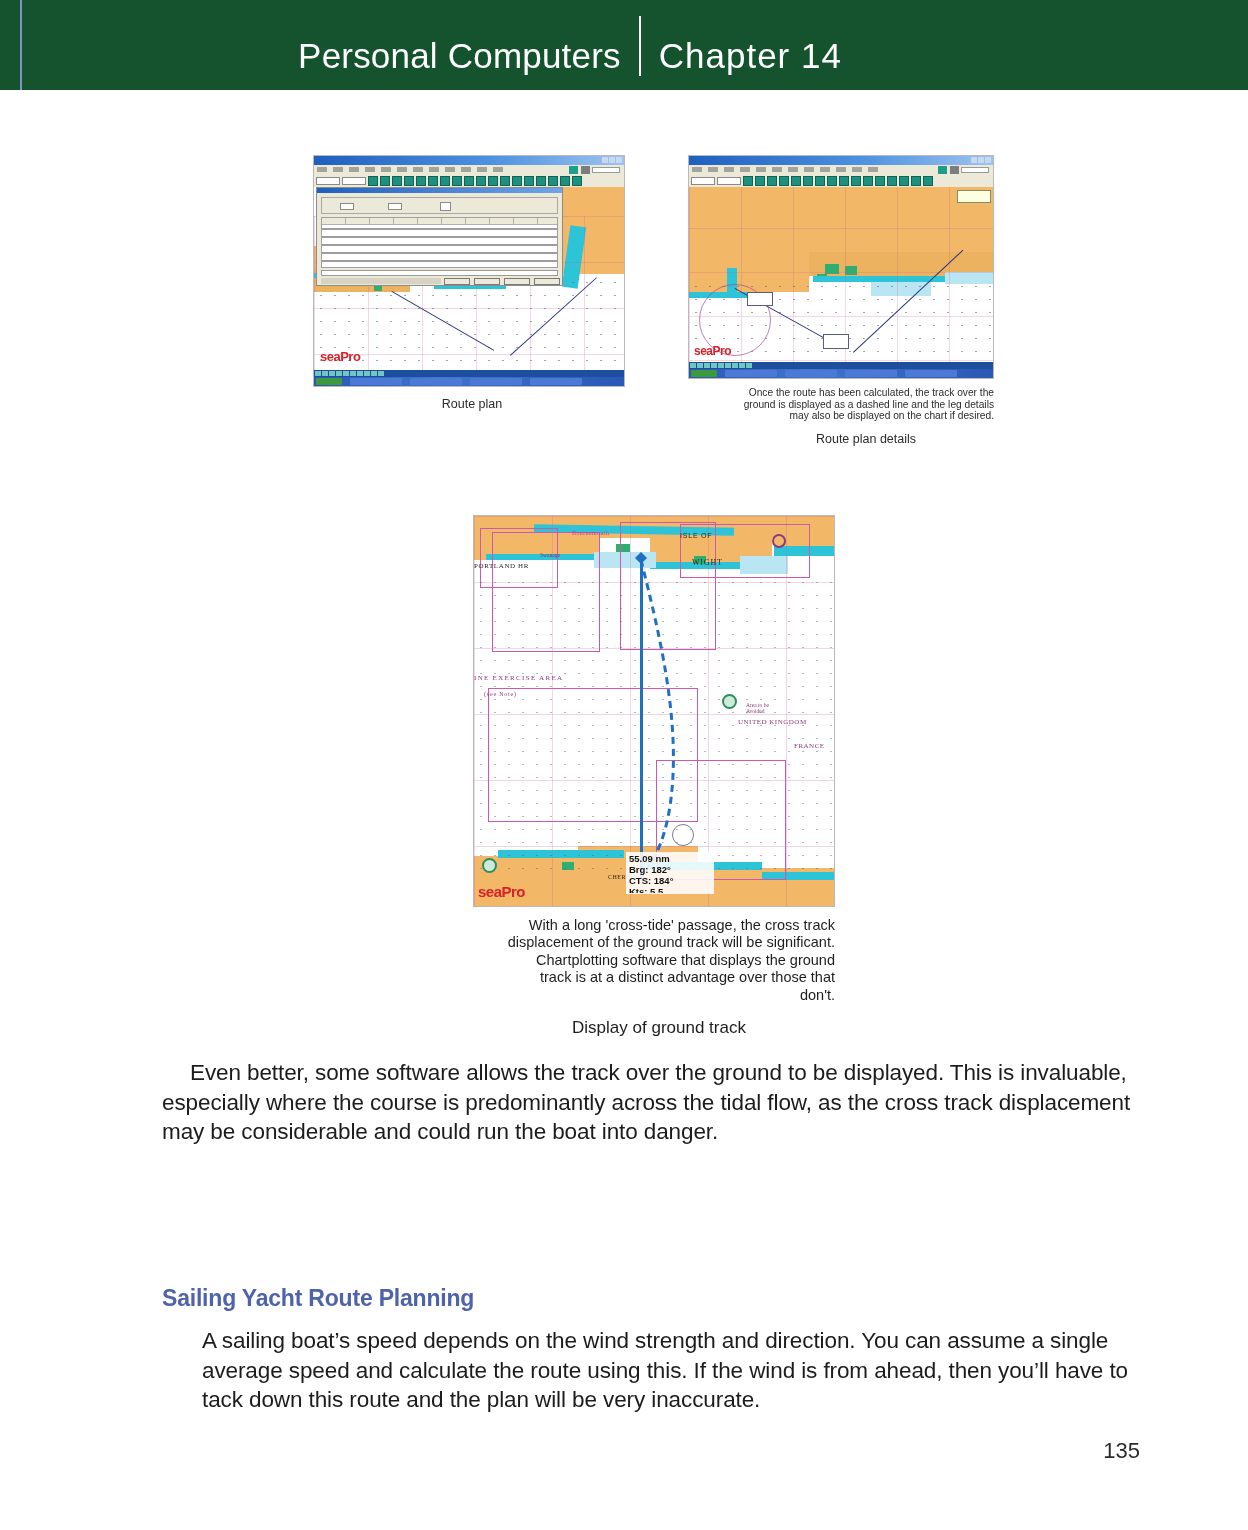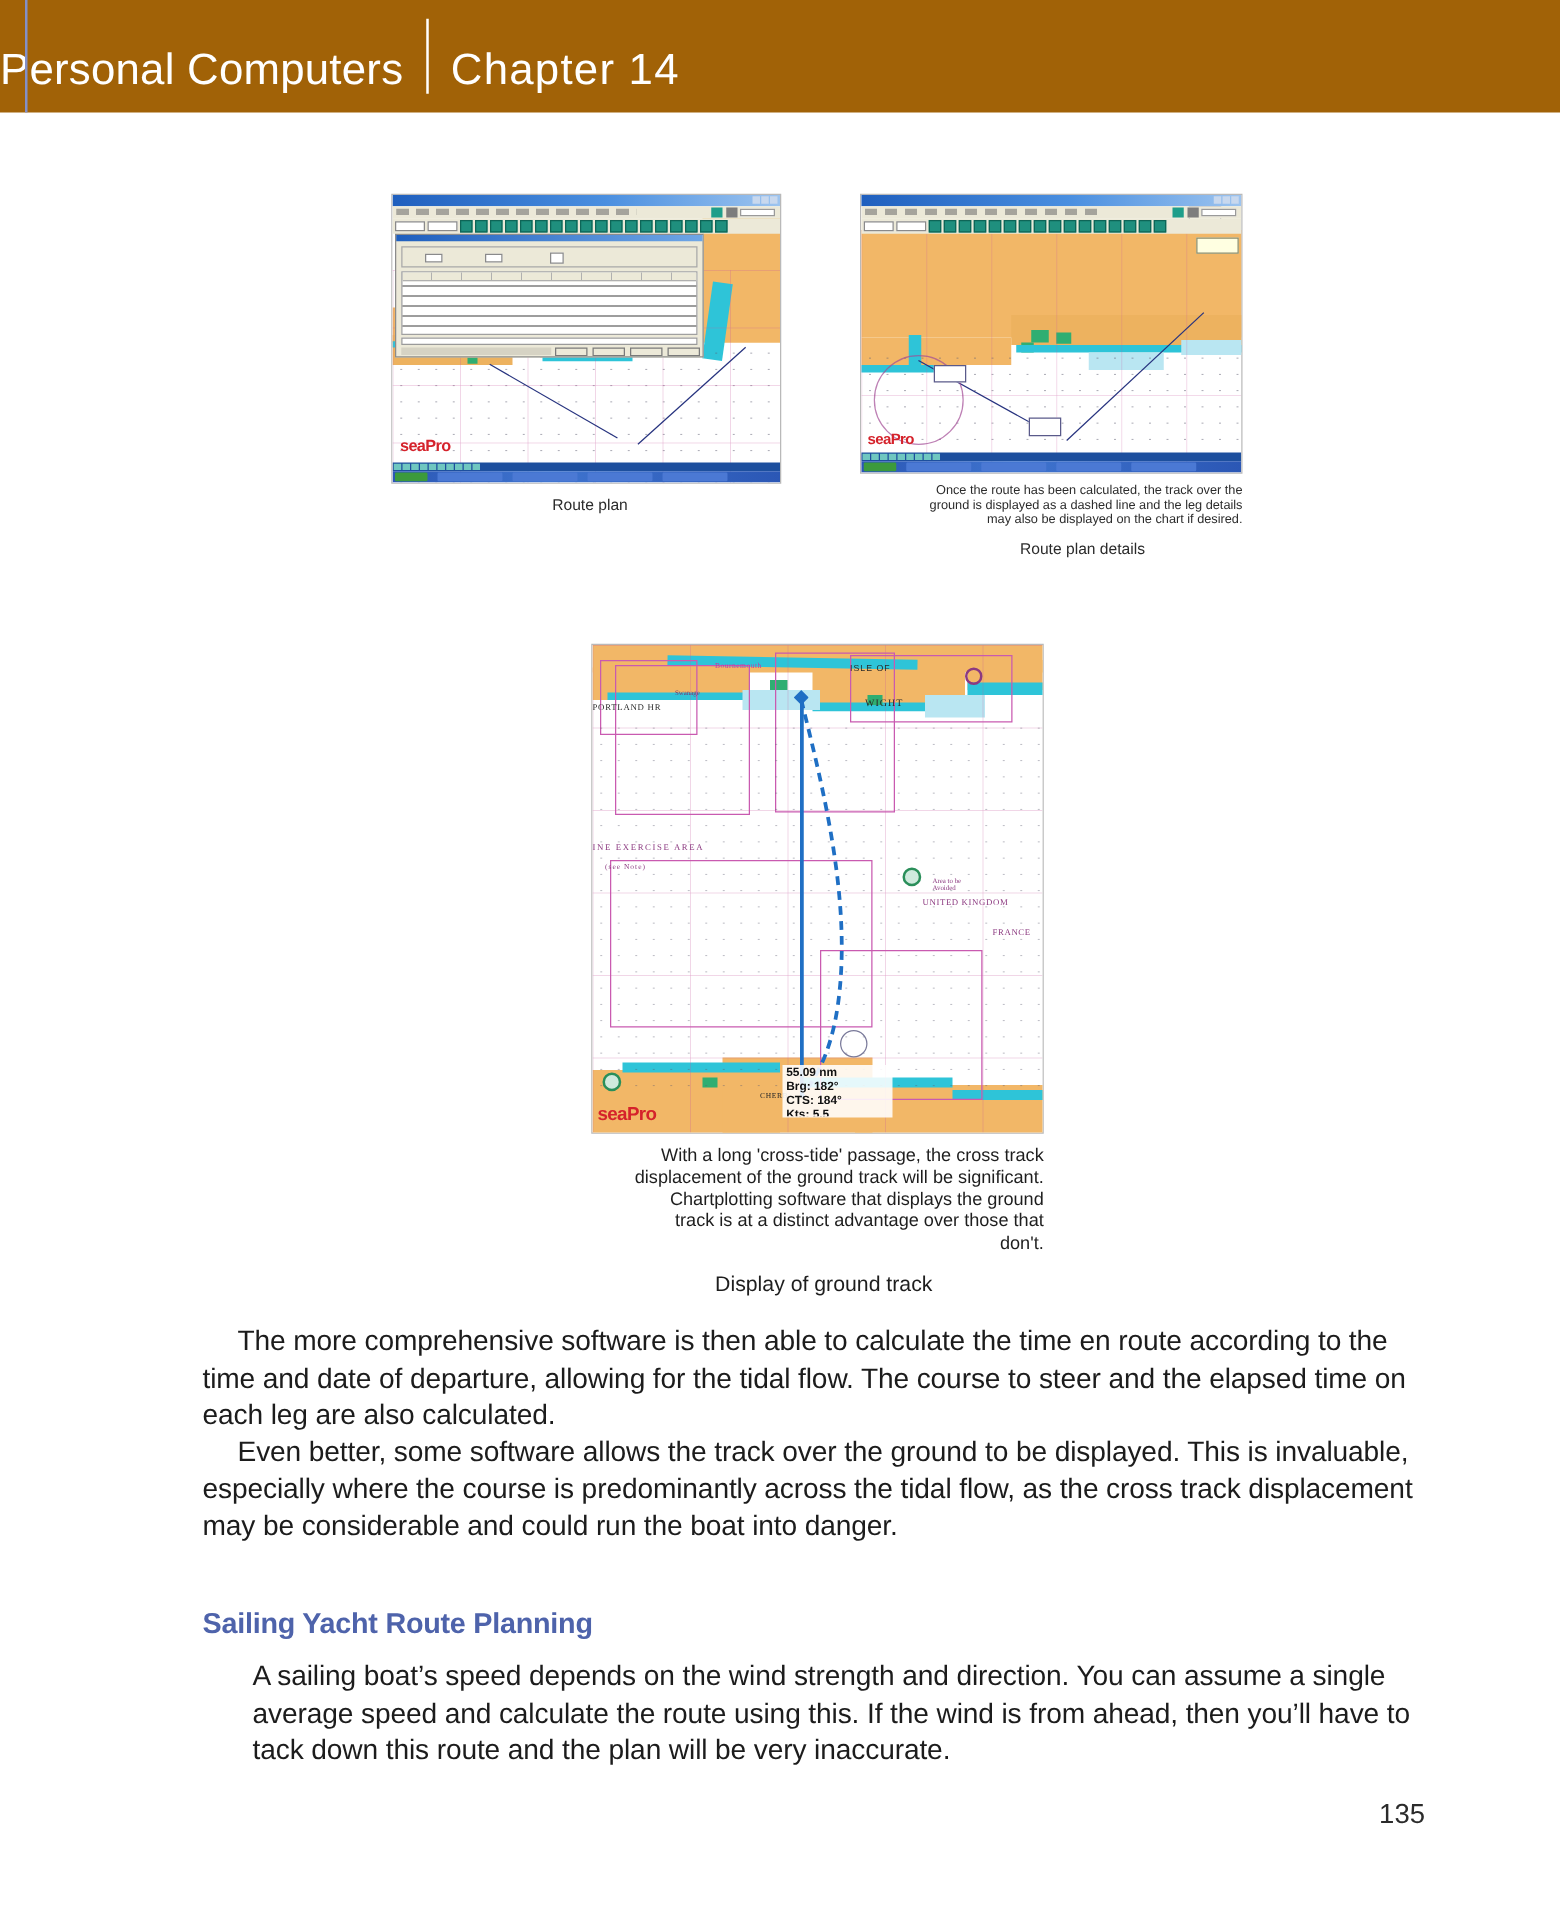--- a/index.html
+++ b/index.html
@@ -8,22 +8,22 @@
     width:1248px; height:1530px;
     background:#ffffff;
     font-family:"Liberation Sans", sans-serif;
     position:relative;
     overflow:hidden;
   }
 
   
   .header-band{
     position:absolute; left:0; top:0; width:1248px; height:90px;
-    background:#a16207;
-    display:flex; align-items:flex-end; justify-content:flex-start;
+    background:#14532d;
+    display:flex; align-items:flex-end; justify-content:center;
   }
   .header-band::after{
     content:""; position:absolute; left:20px; top:0; width:2px; height:90px;
     background:#8390c8;
   }
   .header-inner{
     display:flex; align-items:baseline; padding-right:108px; padding-bottom:14px;
   }
   .hdr-title{
     color:#ffffff; font-size:35px; font-weight:300; letter-spacing:0.2px;
@@ -468,21 +468,20 @@
       </div>
     </div>
 
     <div class="fig-cap fig-cap-big" style="margin-top:10px; padding-left:32px;">With a long 'cross-tide' passage, the cross track displacement of the ground track will be significant.  Chartplotting software that displays the ground track is at a distinct advantage over those that don't.</div>
     <div class="fig-cap-title fig-cap-title-big" style="padding-left:10px;">Display of ground track</div>
   </div>
 
 </div>
 
 <div class="body-col">
-  <p class="para">The more comprehensive software is then able to calculate the time en route according to the time and date of departure, allowing for the tidal flow. The course to steer and the elapsed time on each leg are also calculated.</p>
   <p class="para">Even better, some software allows the track over the ground to be displayed. This is invaluable, especially where the course is predominantly across the tidal flow, as the cross track displacement may be considerable and could run the boat into danger.</p>
 </div>
 
 <div class="sec-block">
   <h2 class="section">Sailing Yacht Route Planning</h2>
   <p class="para" style="margin-top:14px;">A sailing boat’s speed depends on the wind strength and direction. You can assume a single average speed and calculate the route using this. If the wind is from ahead, then you’ll have to tack down this route and the plan will be very inaccurate.</p>
 </div>
 
 <div class="pageno">135</div>
 

